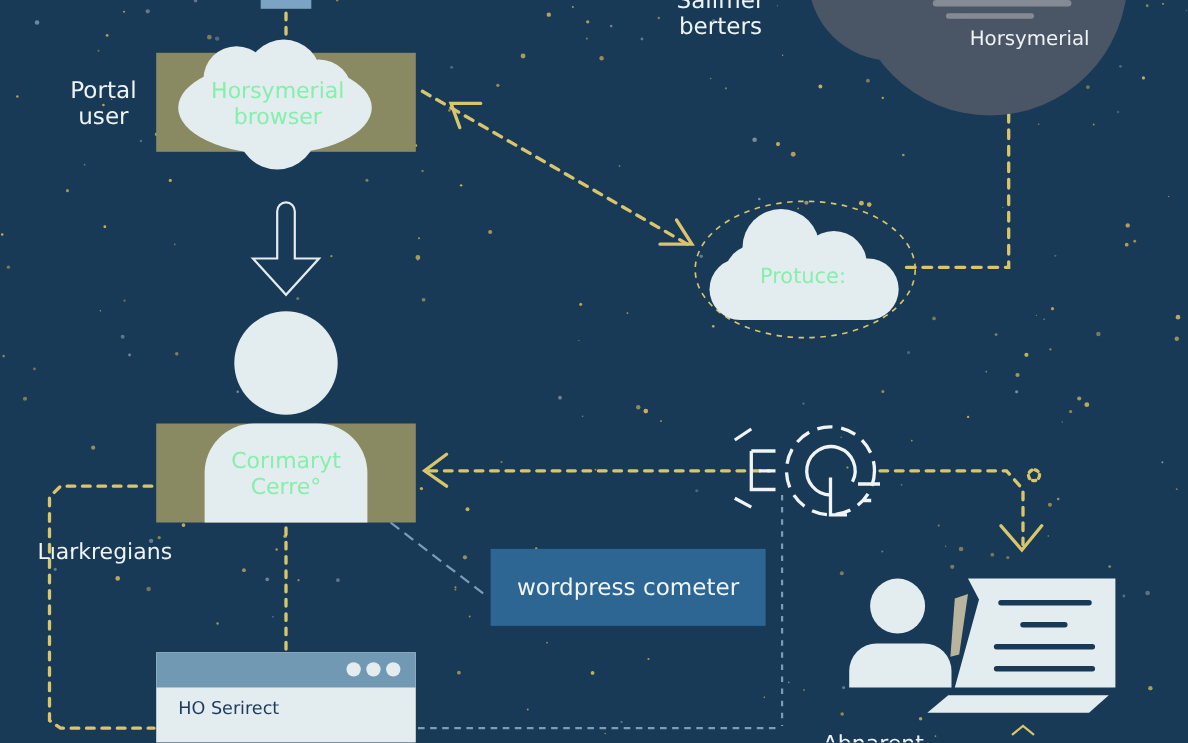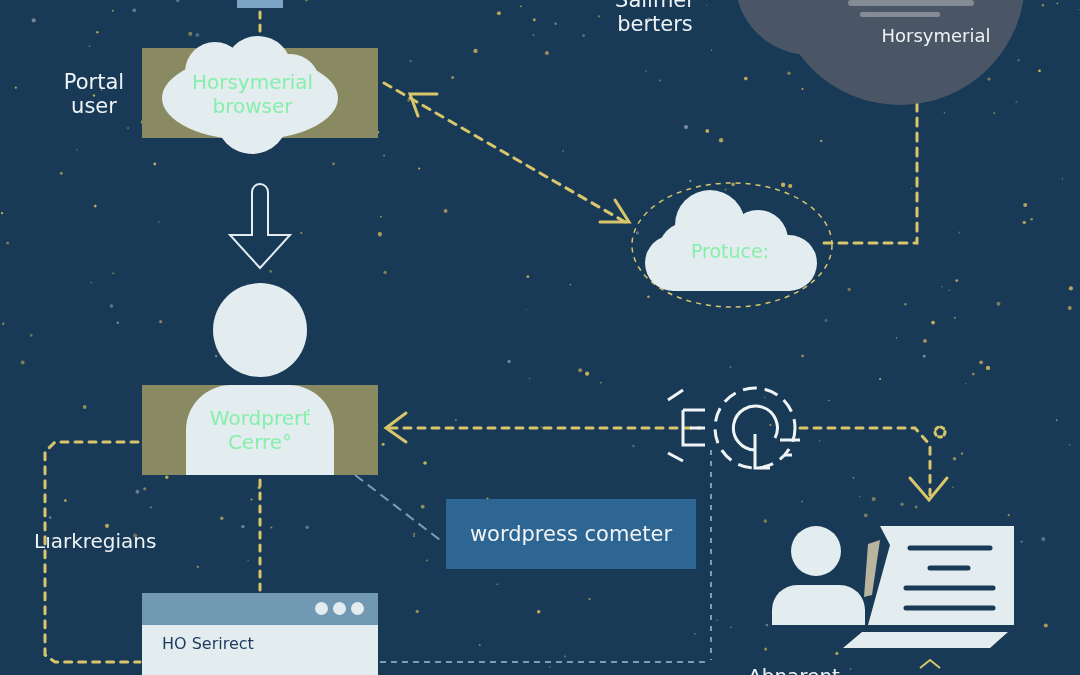--- a/index.html
+++ b/index.html
@@ -344,25 +344,25 @@
 <div class="lbl" style="left:600px; top:-12px; width:110px; font-size:21px;">
   <div>Sallmer</div>
   <div>berters</div>
 </div>
 
 <div class="lbl" style="left:866px; top:24px; width:140px; font-size:18px;">Horsymerial</div>
 
 <div class="lbl dark" style="left:670px; top:239px; width:120px; font-size:19px;">Protuce:</div>
 
 <div class="lbl dark" style="left:190px; top:406px; width:140px;">
-  <div>Wordprerť</div>
+  <div>Corımaryt</div>
   <div>Cerre°</div>
 </div>
 
-<div class="lbl" style="left:34px; top:489px; width:130px; text-align:left;margin-top:40px;">Lıarkregians</div>
+<div class="lbl" style="left:34px; top:489px; width:130px; text-align:left;">Lıarkregians</div>
 
 <div class="wp-box">
   <span>wordpress cometer</span>
 </div>
 
 <div class="window">
   <div class="bar">
     <span class="dot" style="left:173px;"></span>
     <span class="dot" style="left:191px;"></span>
     <span class="dot" style="left:209px;"></span>

